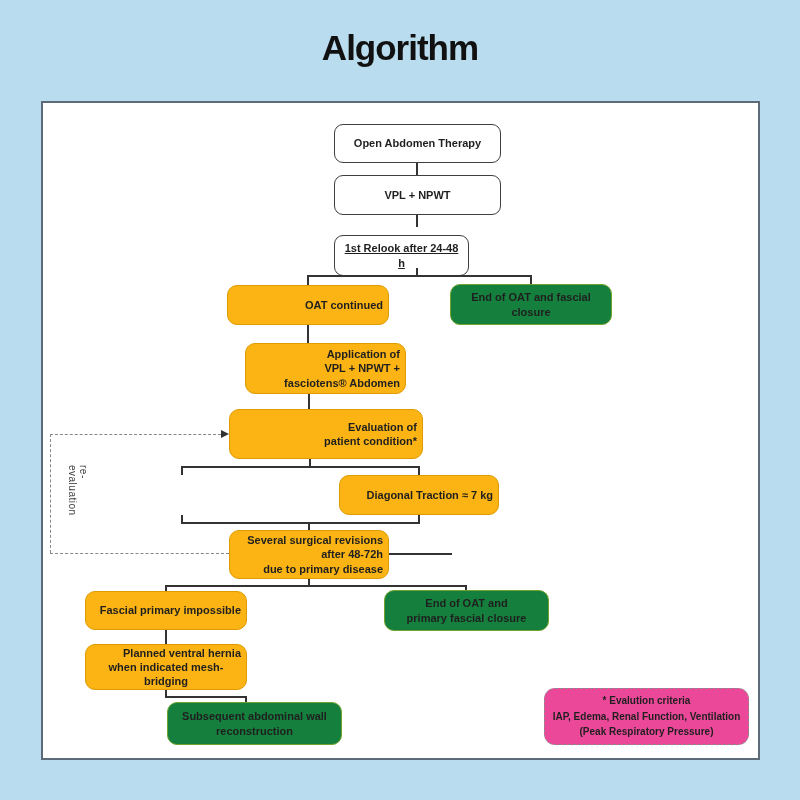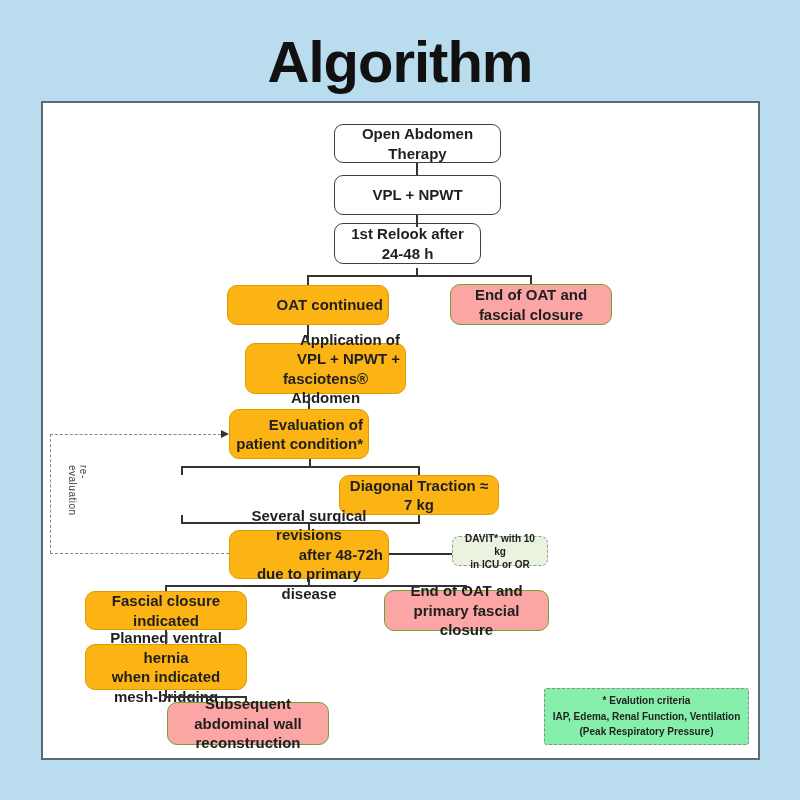--- a/index.html
+++ b/index.html
@@ -5,38 +5,38 @@
   html,body{margin:0;padding:0;}
   body{
     width:800px;height:800px;
     background:#b9dcee;
     font-family:"Liberation Sans", sans-serif;
     position:relative;
     overflow:hidden;
   }
   .title{
     position:absolute;left:0;top:28px;width:800px;
-    text-align:center;font-size:58px;font-weight:bold;
+    text-align:center;font-size:35px;font-weight:bold;
     letter-spacing:-1px;color:#111;
   }
   .panel{
     position:absolute;left:41px;top:101px;width:719px;height:659px;
     background:#ffffff;border:2px solid #5d6b79;box-sizing:border-box;
   }
   .box{
     position:absolute;box-sizing:border-box;
     display:flex;flex-direction:column;align-items:center;justify-content:center;
-    text-align:center;font-weight:bold;font-size:15px;line-height:1.3;
+    text-align:center;font-weight:bold;font-size:11px;line-height:1.3;
     color:#1f1f1f;padding:2px 5px;border-radius:10px;
   }
   .white{background:#ffffff;border:1.5px solid #3f3f3f;border-radius:9px;}
   .orange{background:#fbb414;border:1.5px solid #dd9b00;align-items:flex-end;}
-  .green{background:#fca5a5;border:1.5px solid #6fa32e;}
+  .green{background:#15803d;border:1.5px solid #6fa32e;}
   .davit{background:#eaf3df;border:1.2px dashed #8fa08c;border-radius:7px;font-size:10px;line-height:1.3;}
-  .note{background:#86efac;border:1.4px dashed #8c8c8c;border-radius:3px;font-size:10px;line-height:1.55;}
+  .note{background:#ec4899;border:1.4px dashed #8c8c8c;border-radius:11px;font-size:10px;line-height:1.55;}
   .vline{position:absolute;width:2px;background:#333;}
   .hline{position:absolute;height:2px;background:#333;}
   .dash-h{position:absolute;height:0;border-top:1.4px dashed #878787;}
   .dash-v{position:absolute;width:0;border-left:1.4px dashed #878787;}
   .arrow-right{
     position:absolute;width:0;height:0;
     border-left:8px solid #333;
     border-top:4.5px solid transparent;
     border-bottom:4.5px solid transparent;
   }
@@ -54,74 +54,70 @@
 <div class="panel">
 
   <div class="box white" style="left:291px;top:21px;width:167px;height:39px;">
     <div>Open Abdomen Therapy</div>
   </div>
 
   <div class="box white" style="left:291px;top:72px;width:167px;height:40px;">
     <div>VPL + NPWT</div>
   </div>
 
-  <div class="box white" style="left:291px;top:120px;width:147px;height:41px;">
+  <div class="box white" style="left:291px;top:132px;width:135px;height:41px;text-decoration:underline;">
     <div>1st Relook after 24-48 h</div>
   </div>
 
   <div class="box orange" style="left:184px;top:182px;width:162px;height:40px;">
     <div>OAT continued</div>
   </div>
 
   <div class="box green" style="left:407px;top:181px;width:162px;height:41px;">
     <div>End of OAT and fascial closure</div>
   </div>
 
   <div class="box orange" style="left:202px;top:240px;width:161px;height:51px;">
     <div>Application of</div>
     <div>VPL + NPWT +</div>
     <div>fasciotens® Abdomen</div>
   </div>
 
-  <div class="box orange" style="left:186px;top:306px;width:140px;height:50px;">
+  <div class="box orange" style="left:186px;top:306px;width:194px;height:50px;">
     <div>Evaluation of</div>
     <div>patient condition*</div>
   </div>
 
 
   <div class="box orange" style="left:296px;top:372px;width:160px;height:40px;">
     <div>Diagonal Traction ≈ 7 kg</div>
   </div>
 
   <div class="box orange" style="left:186px;top:427px;width:160px;height:49px;">
     <div>Several surgical revisions</div>
     <div>after 48-72h</div>
     <div>due to primary disease</div>
   </div>
 
-  <div class="box davit" style="left:409px;top:433px;width:96px;height:30px;">
-    <div>DAVIT* with 10 kg</div>
-    <div>in ICU or OR</div>
-  </div>
 
   <div class="box orange" style="left:42px;top:488px;width:162px;height:39px;">
-    <div>Fascial closure indicated</div>
+    <div>Fascial primary impossible</div>
   </div>
 
   <div class="box orange" style="left:42px;top:541px;width:162px;height:46px;">
     <div>Planned ventral hernia</div>
     <div>when indicated mesh-bridging</div>
   </div>
 
   <div class="box green" style="left:341px;top:487px;width:165px;height:41px;">
     <div>End of OAT and</div>
     <div>primary fascial closure</div>
   </div>
 
-  <div class="box green" style="left:124px;top:599px;width:162px;height:43px;">
+  <div class="box green" style="left:124px;top:599px;width:175px;height:43px;">
     <div>Subsequent abdominal wall</div>
     <div>reconstruction</div>
   </div>
 
   <div class="box note" style="left:501px;top:585px;width:205px;height:57px;">
     <div>* Evalution criteria</div>
     <div>IAP, Edema, Renal Function, Ventilation</div>
     <div>(Peak Respiratory Pressure)</div>
   </div>
 

